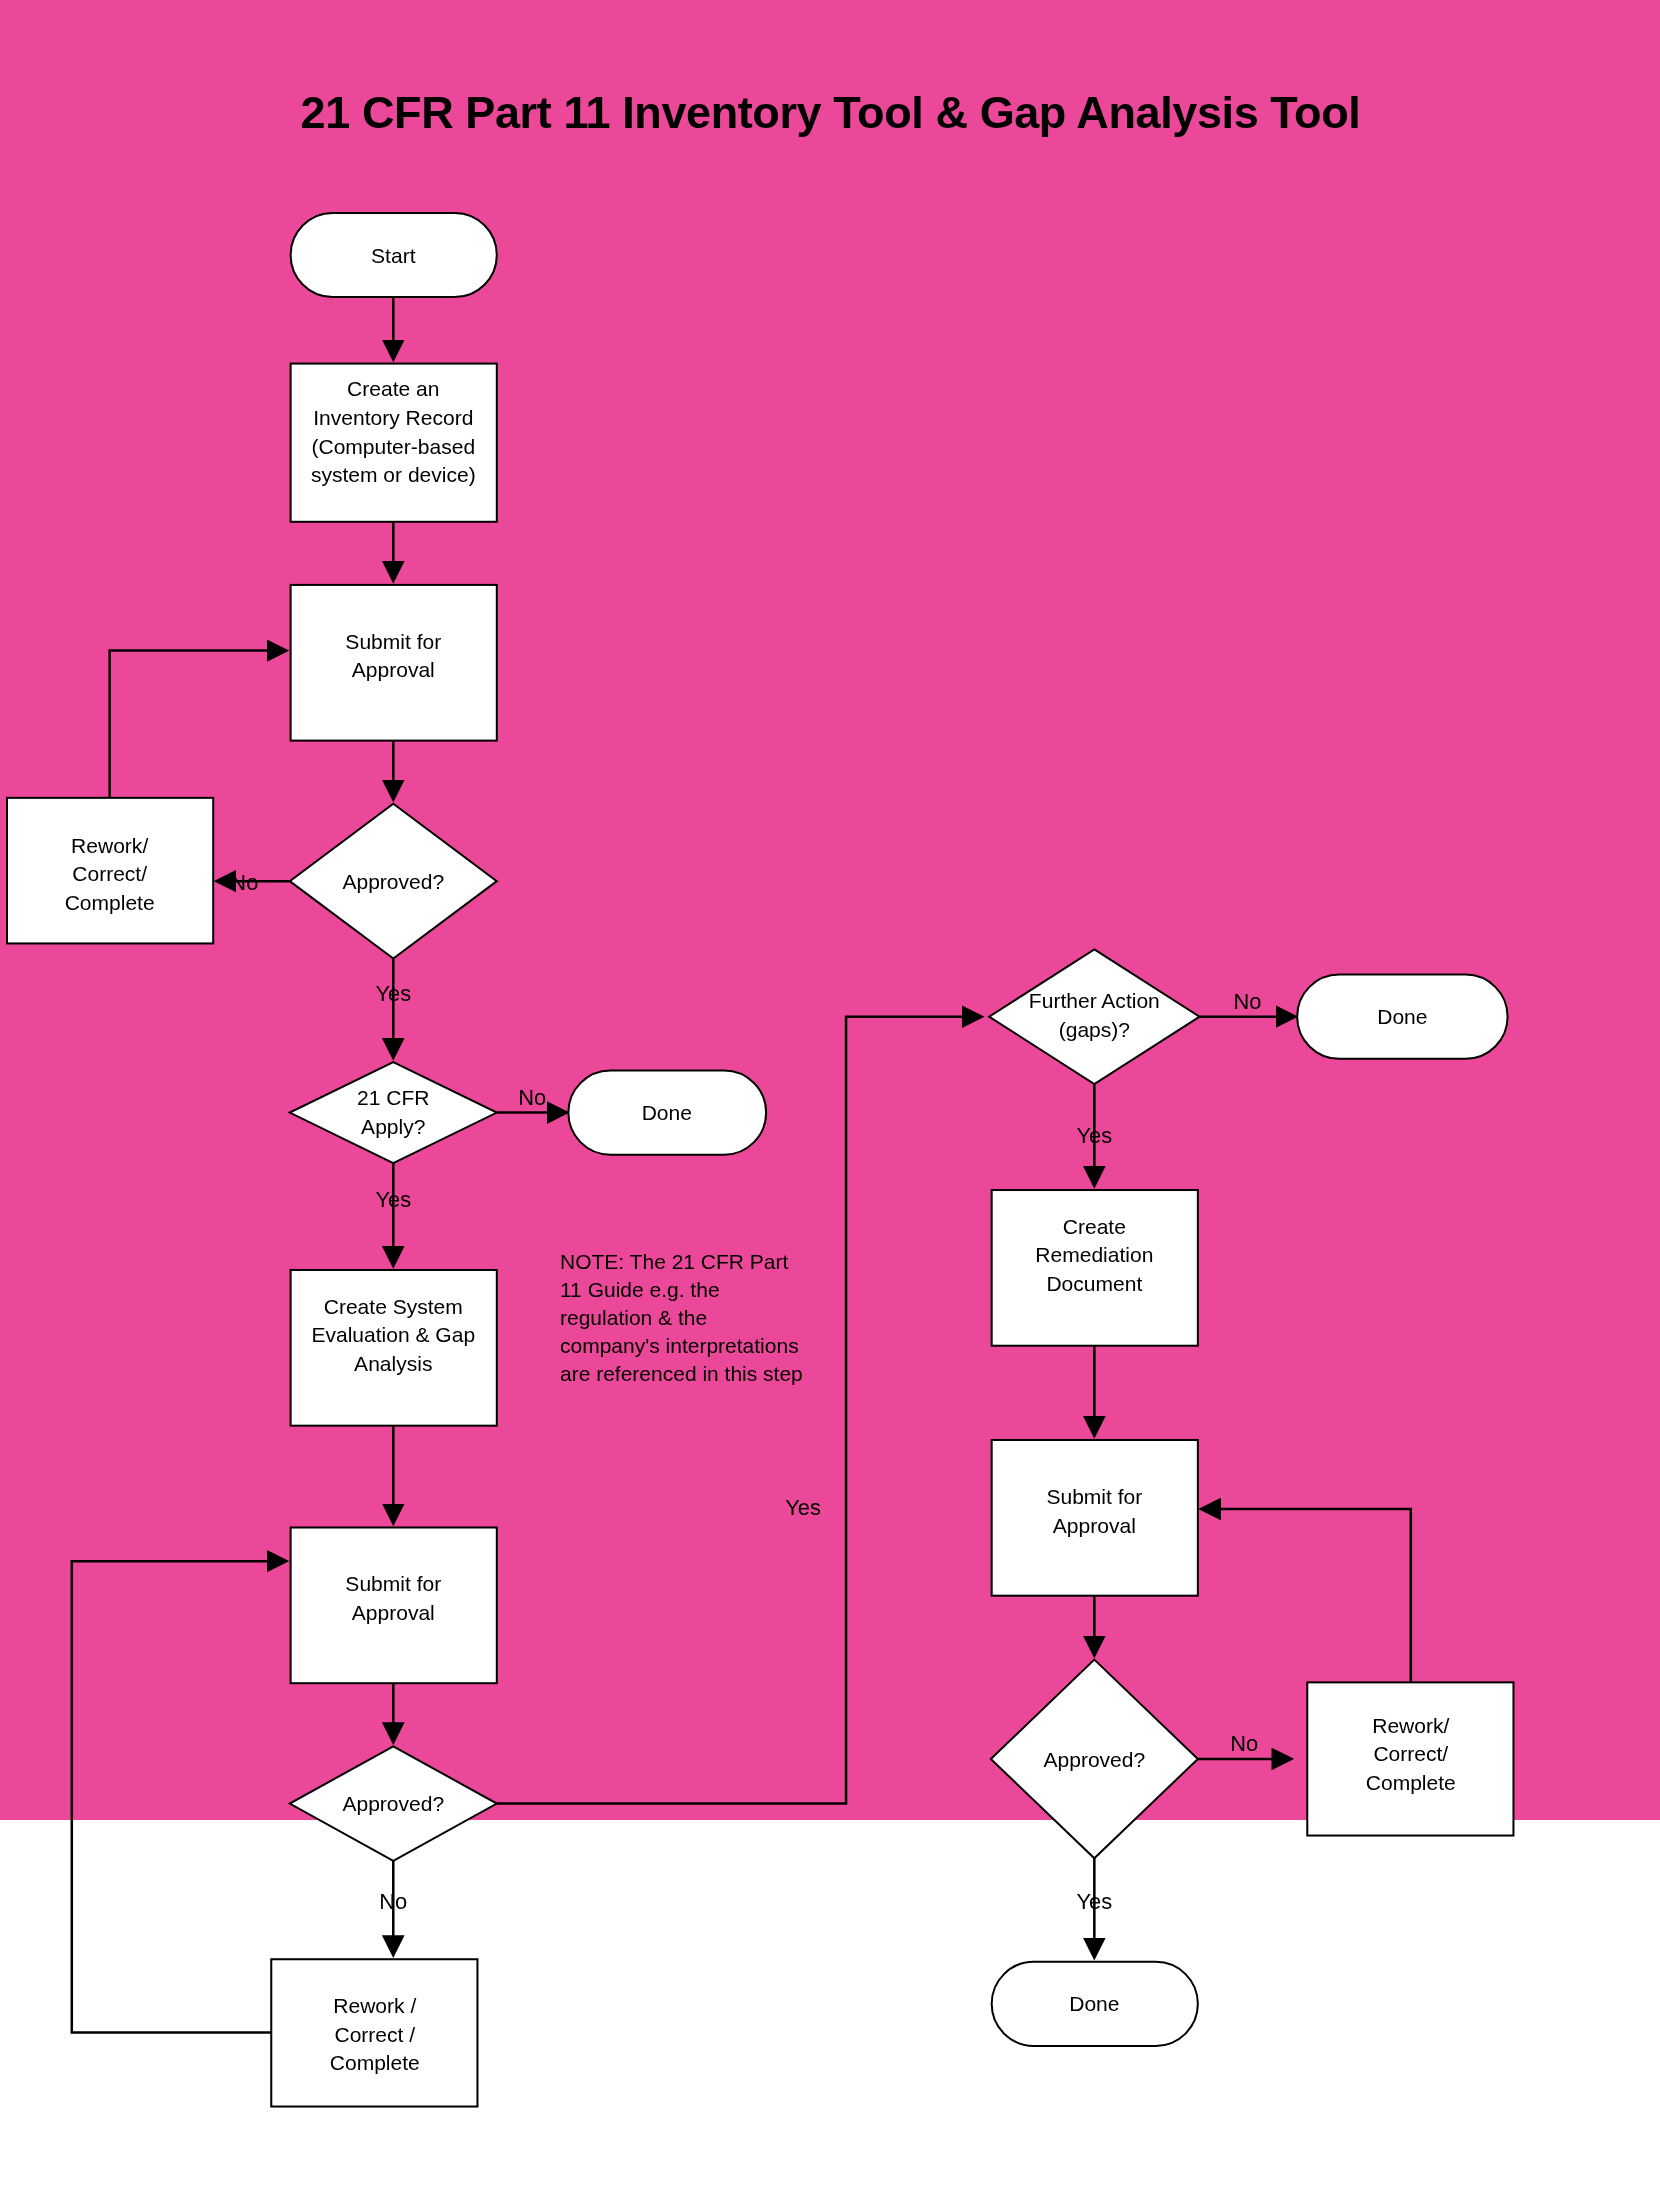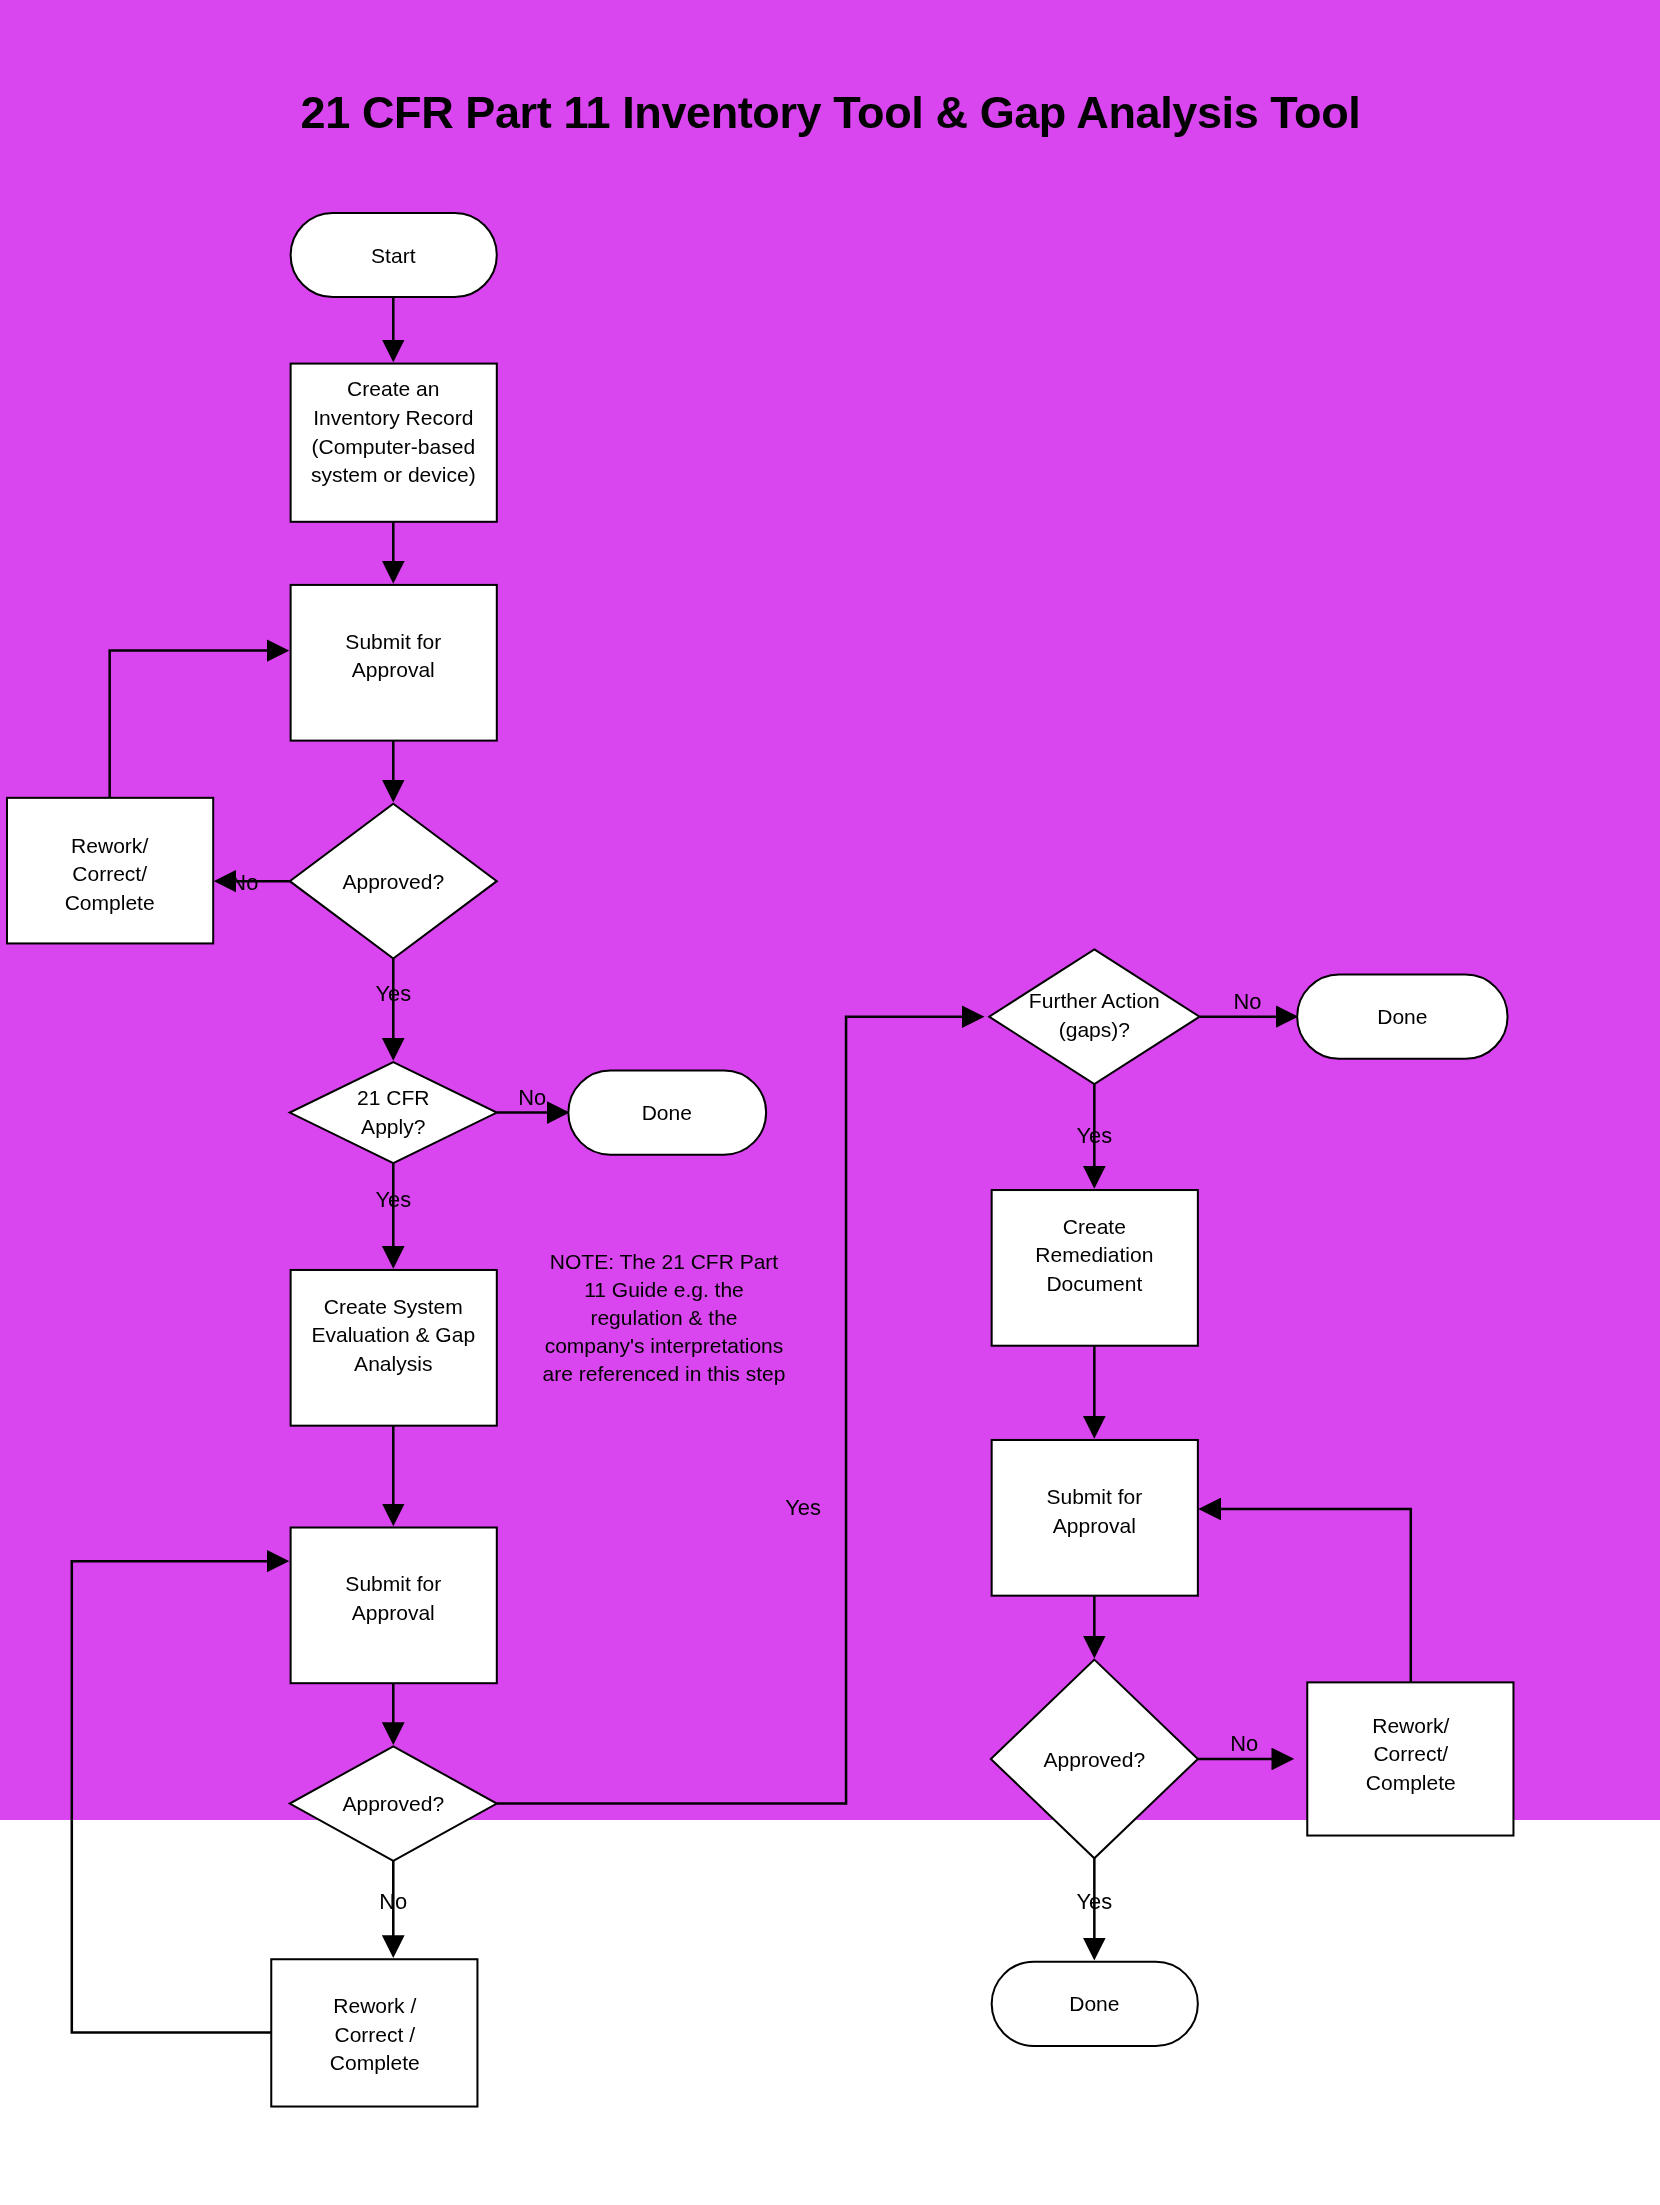--- a/index.html
+++ b/index.html
@@ -13,21 +13,21 @@
     height: 2205px;
     position: relative;
     font-family: "Liberation Sans", sans-serif;
     color: #000000;
     overflow: hidden;
   }
   #page {
     position: relative;
     width: 1661px;
     height: 1820px;
-    background: #d946ef;
+    background: #ec4899;
   }
   #doc-title {
     position: absolute;
     left: 0;
     top: 88px;
     width: 1661px;
     text-align: center;
     font-size: 45px;
     font-weight: bold;
     letter-spacing: -0.4px;
@@ -38,26 +38,25 @@
     position: absolute;
     left: 625px;
     top: 253px;
     width: 951px;
     font-size: 39px;
     line-height: 1.27;
     font-weight: normal;
   }
   #note-text {
     position: absolute;
-    left: 542px;
+    left: 560px;
     top: 1248px;
     width: 244px;
     font-size: 21px;
     line-height: 1.33;
-    text-align: center;
   }
   svg#flow {
     position: absolute;
     left: 0;
     top: 0;
     width: 1661px;
     height: 2205px;
   }
   svg#flow text {
     font-family: "Liberation Sans", sans-serif;

